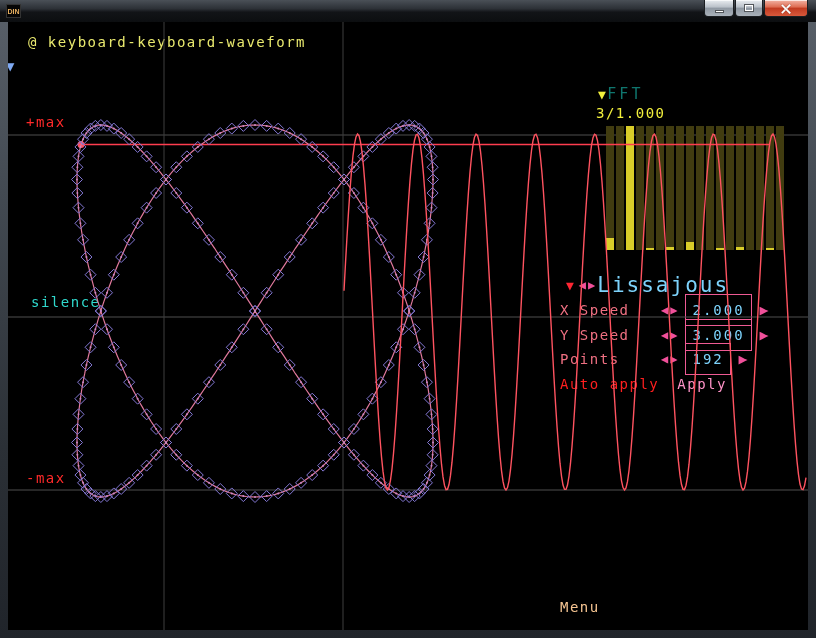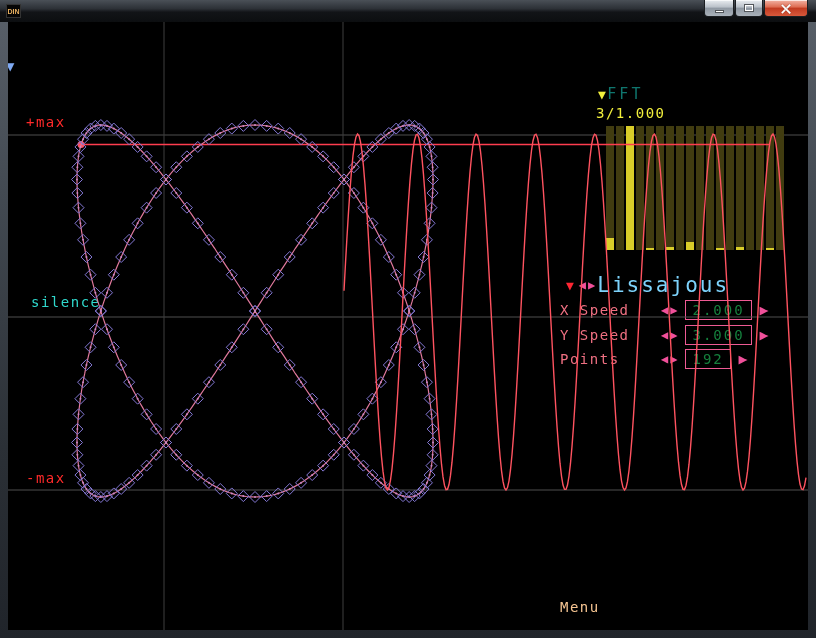--- a/index.html
+++ b/index.html
@@ -70,21 +70,21 @@
   .prow { position:absolute; display:flex; align-items:center; height:22px; }
   .phead { left:558px; top:252px; }
   .phead .tri { color:#ff2633; font-size:13px; }
   .phead .arrows { margin-left:4px; }
   .phead .ptitle { color:#7dd3fc; font-size:21px; letter-spacing:2px; margin-left:1px; }
   .row1 { left:552px; top:277px; } .row2 { left:552px; top:302px; } .row3 { left:552px; top:326px; }
   .plabel { width:92px; text-align:left; color:#ef7082; font-size:14px; letter-spacing:1.5px; }
   .arrows { display:flex; margin-left:8px; color:#f0509a; font-size:12px; }
   .arrows span { margin:0 1px; }
   .vbox {
-    margin-left:7px; height:20px; border:1px solid #ee5a94; color:#15803d;
+    margin-left:7px; height:32px; border:1px solid #ee5a94; color:#7dd3fc;
     font-size:14px; letter-spacing:2px; display:flex; align-items:center;
     padding-left:6px; background:transparent;
   }
   .vbox.wide { width:67px; } .vbox.narrow { width:46px; }
   .stepbtn { color:#f0509a; font-size:15px; margin-left:7px; }
   .autorow { left:552px; top:351px; }
   .autoapply { color:#ff1f1f; font-size:14px; letter-spacing:1.5px; }
   .apply { color:#ff93c8; font-size:14px; letter-spacing:1.5px; margin-left:18px; }
 
   #viz { position:absolute; left:0; top:0; z-index:10; pointer-events:none; }
@@ -103,20 +103,21 @@
         <div class="g-max"></div>
       </div>
       <div class="wbtn close">
         <div class="g-close"></div>
       </div>
     </div>
   </div>
 
   <div class="content">
 
+    <div class="txt patch">@ keyboard-keyboard-waveform</div>
 
     <div class="txt marker">▼</div>
 
     <div class="txt maxlab">+max</div>
     <div class="txt silence">silence</div>
     <div class="txt negmax">-max</div>
 
     <div class="txt ffthead">
       <span class="tri">▼</span>
       <span class="lbl">FFT</span>
@@ -155,20 +156,24 @@
     <div class="prow row3">
       <span class="plabel">Points</span>
       <span class="arrows">
         <span>◀</span>
         <span>▶</span>
       </span>
       <span class="vbox narrow">192</span>
       <span class="stepbtn">▶</span>
     </div>
 
+    <div class="prow autorow">
+      <span class="autoapply">Auto apply</span>
+      <span class="apply">Apply</span>
+    </div>
 
     <div class="txt menu">Menu</div>
 
     <svg id="viz" xmlns="http://www.w3.org/2000/svg" width="800" height="608" viewBox="0 0 800 608">
         <g>
           <line x1="0" y1="113" x2="800" y2="113" stroke="#4e4e4e" stroke-width="1"></line>
           <line x1="0" y1="295" x2="800" y2="295" stroke="#4e4e4e" stroke-width="1"></line>
           <line x1="0" y1="468" x2="800" y2="468" stroke="#4e4e4e" stroke-width="1"></line>
           <line x1="156" y1="0" x2="156" y2="608" stroke="#3e3e3e" stroke-width="1"></line>
           <line x1="335" y1="0" x2="335" y2="608" stroke="#3e3e3e" stroke-width="1"></line>

